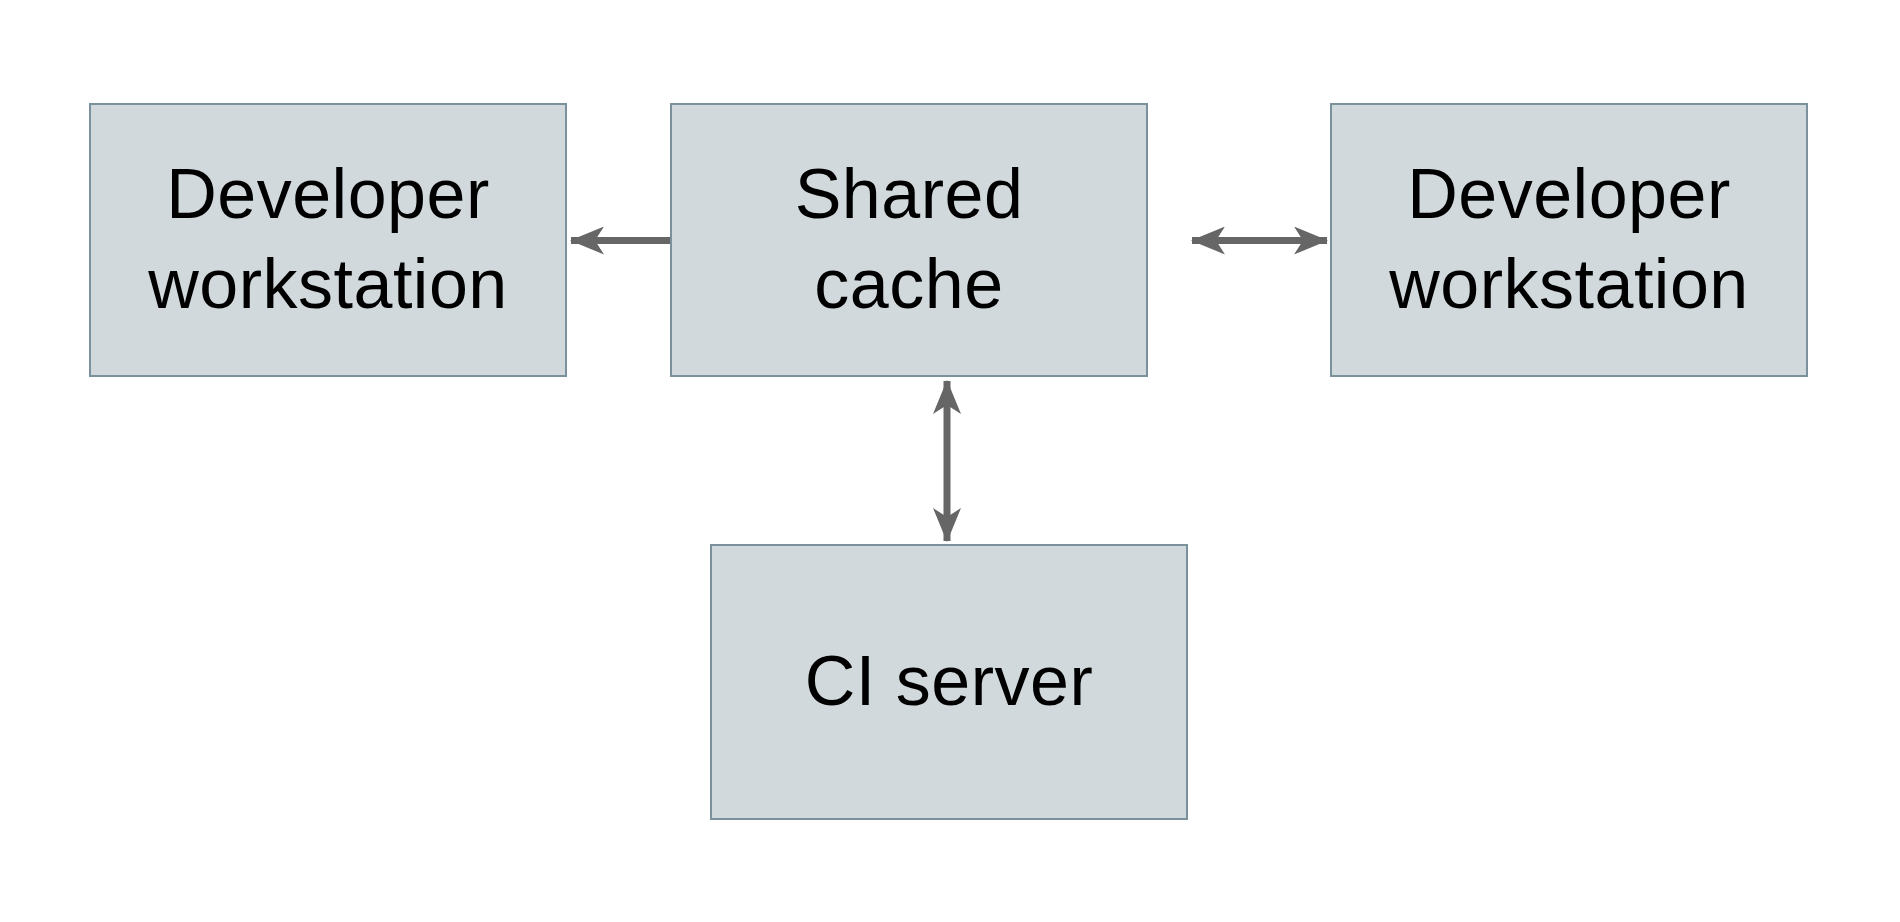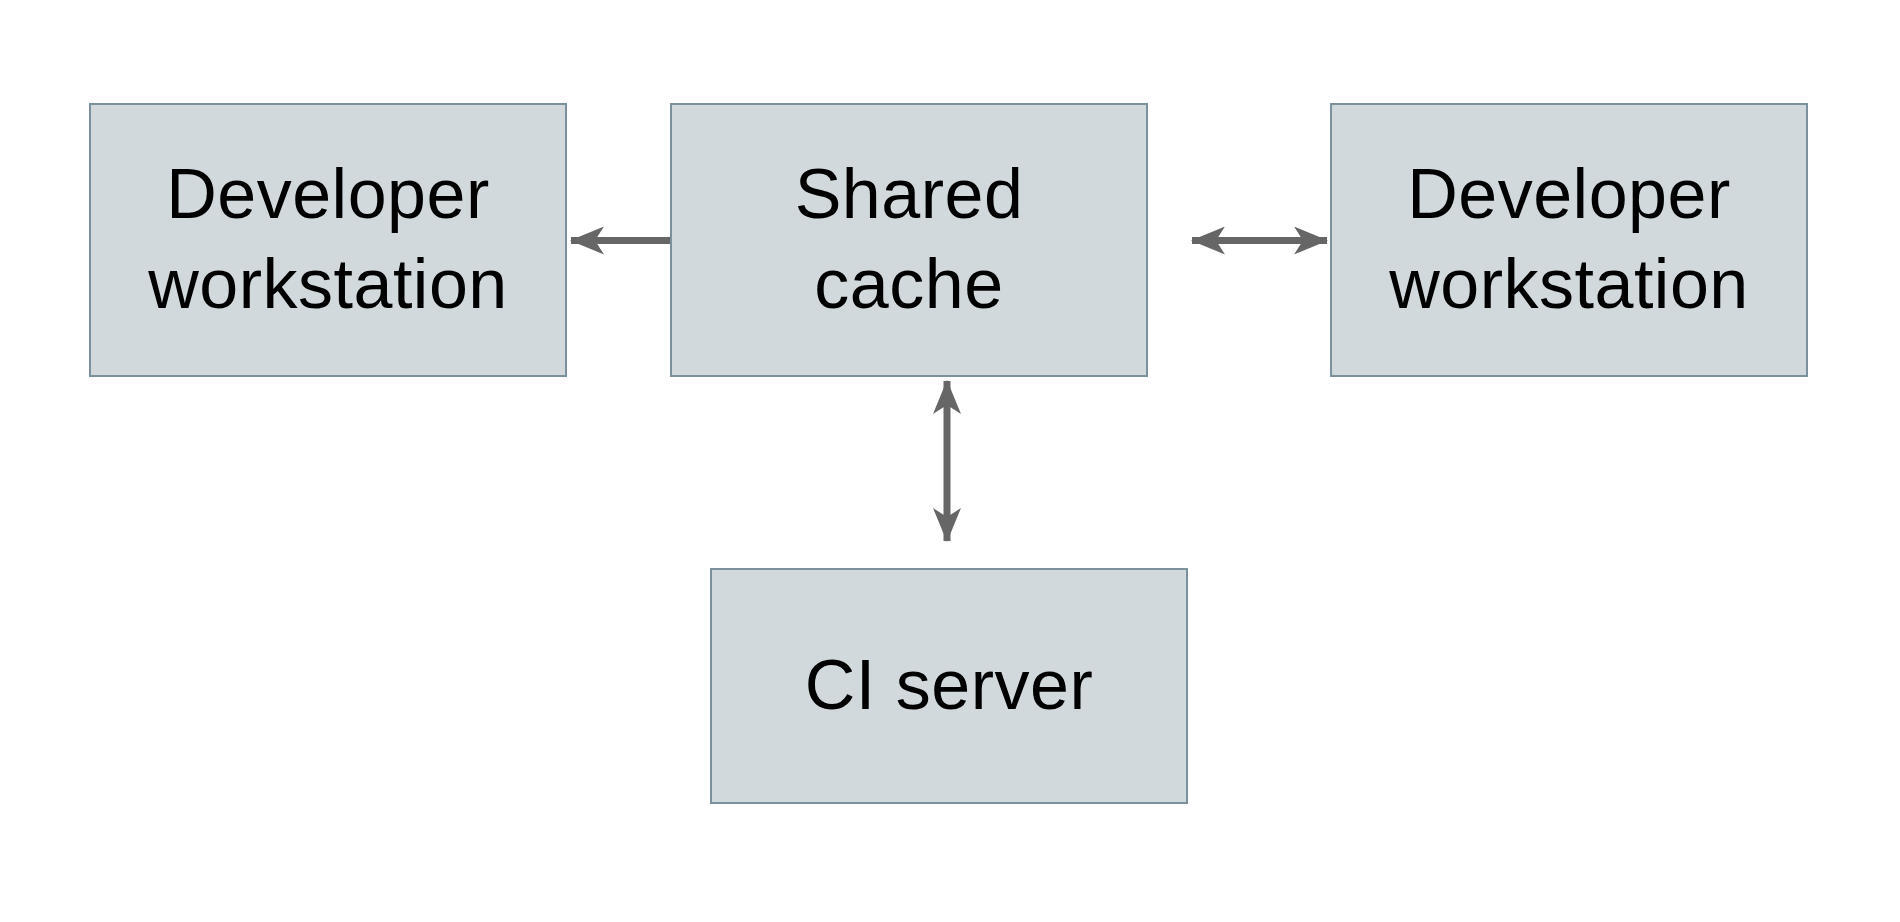--- a/index.html
+++ b/index.html
@@ -33,21 +33,21 @@
   .node-label {
     font-size: 70px;
     line-height: 1.28;
     color: var(--text);
     white-space: pre-line;
     letter-spacing: 0.5px;
   }
   .node-dev-left  { left: 89px;   top: 103px; width: 478px; height: 274px; }
   .node-cache     { left: 670px;  top: 103px; width: 478px; height: 274px; }
   .node-dev-right { left: 1330px; top: 103px; width: 478px; height: 274px; }
-  .node-ci        { left: 710px;  top: 568px; width: 478px; height: 236px; }
+  .node-ci        { left: 710px;  top: 544px; width: 478px; height: 276px; }
   .connector-layer {
     position: absolute;
     left: 0; top: 0;
     width: 1900px; height: 922px;
     pointer-events: none;
   }
   .connector {
     stroke: var(--arrow);
     stroke-width: 7;
   }

